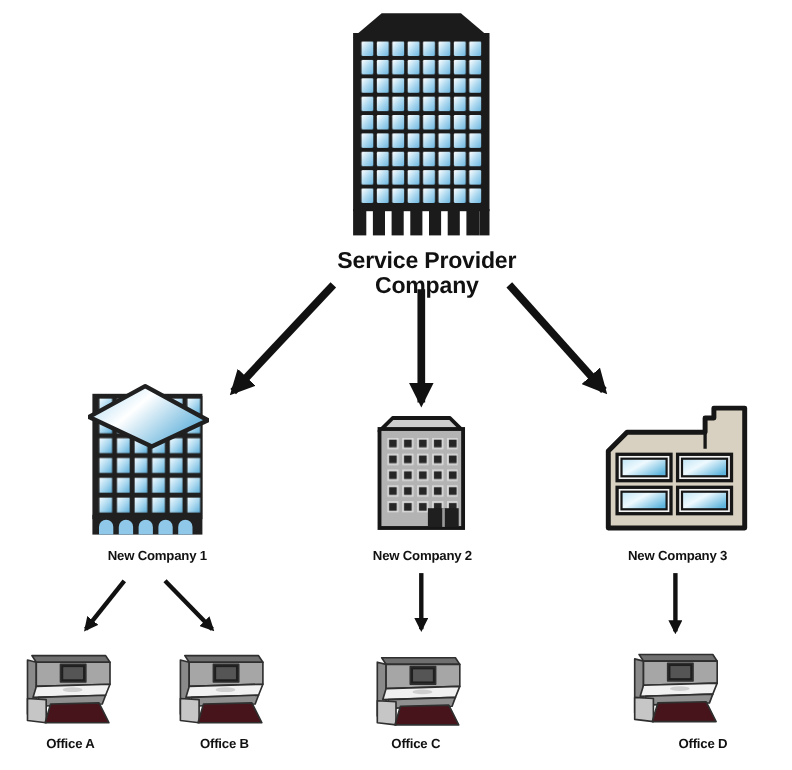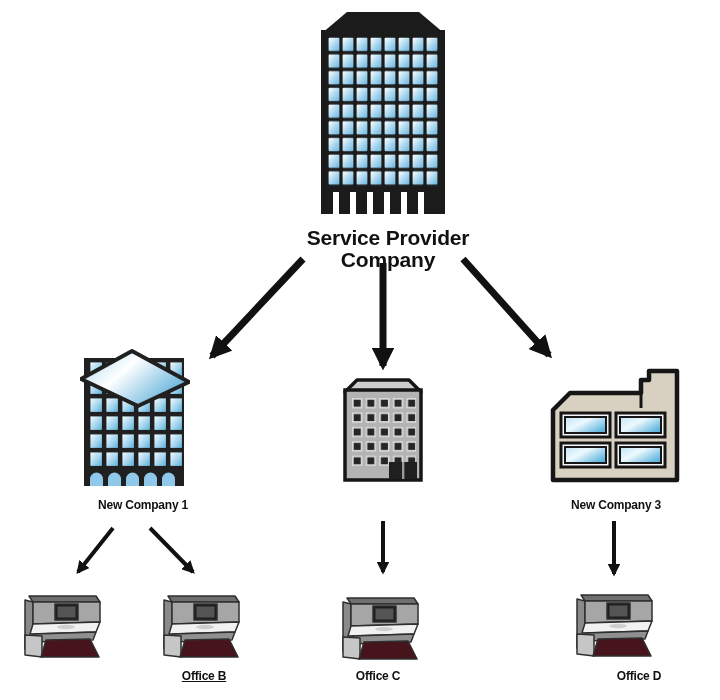--- a/index.html
+++ b/index.html
@@ -118,20 +118,21 @@
       <polygon points="5,15 17,3 69,3 81,15" fill="#cdcdcd" stroke="#161616" stroke-width="3.5" stroke-linejoin="round"></polygon>
 
       <rect x="5" y="13" width="76" height="90" fill="#b3b3b3" stroke="#161616" stroke-width="3.5"></rect>
 
       <rect x="12" y="21" width="64" height="68" fill="url(#p-nc2)"></rect>
 
       <rect x="49" y="85" width="28" height="17" fill="#1f1f1f"></rect>
       <rect x="62" y="85" width="2.4" height="17" fill="#9a9a9a"></rect>
     </svg>
   </div>
+  <div class="node-label" style="left:294px;top:494px;width:180px;">New Company 2</div>
 
   <div class="node" style="left:548px;top:366px;width:134px;height:119px;">
     <svg width="134" height="119" viewBox="0 0 134 119">
       <defs>
         <linearGradient id="g-nc3" x1="0" y1="0" x2="1" y2="0.7">
           <stop offset="0" stop-color="#bfe4f5"></stop>
           <stop offset="0.45" stop-color="#eef9fe"></stop>
           <stop offset="1" stop-color="#5fb5dd"></stop>
         </linearGradient>
       </defs>
@@ -162,38 +163,39 @@
         <rect x="33" y="13" width="23" height="16" fill="#1f1f1f"></rect>
         <polygon points="11,33 78,31 74,41 8,43" fill="#f1f1f1"></polygon>
         <polygon points="13,43 74,41 71,49 12,51" fill="#909090"></polygon>
         <polygon points="3,44 20,45 20,66 3,64" fill="#c6c6c6"></polygon>
         <polygon points="24,49 68,48 77,66 19,66" fill="#46141a"></polygon>
       </g>
       <rect x="35.5" y="15.5" width="18" height="11" fill="#555555"></rect>
       <ellipse cx="44" cy="36" rx="9" ry="2.2" fill="#cfcfcf"></ellipse>
     </svg>
   </div>
+  <div class="node-label" style="left:14px;top:665px;width:100px;">Office A</div>
 
   <div class="node" style="left:161px;top:591px;width:84px;height:70px;">
     <svg width="84" height="70" viewBox="0 0 84 70">
       <g stroke="#2f2f2f" stroke-width="1.5" stroke-linejoin="round">
         <polygon points="3,9 11,11 11,52 3,58" fill="#8a8a8a"></polygon>
         <polygon points="7,5 74,5 78,11 11,11" fill="#6f6f6f"></polygon>
         <polygon points="11,11 78,11 78,31 11,33" fill="#a6a6a6"></polygon>
         <rect x="33" y="13" width="23" height="16" fill="#1f1f1f"></rect>
         <polygon points="11,33 78,31 74,41 8,43" fill="#f1f1f1"></polygon>
         <polygon points="13,43 74,41 71,49 12,51" fill="#909090"></polygon>
         <polygon points="3,44 20,45 20,66 3,64" fill="#c6c6c6"></polygon>
         <polygon points="24,49 68,48 77,66 19,66" fill="#46141a"></polygon>
       </g>
       <rect x="35.5" y="15.5" width="18" height="11" fill="#555555"></rect>
       <ellipse cx="44" cy="36" rx="9" ry="2.2" fill="#cfcfcf"></ellipse>
     </svg>
   </div>
-  <div class="node-label" style="left:154px;top:665px;width:100px;text-decoration:underline;">Office B</div>
+  <div class="node-label" style="left:154px;top:665px;width:100px;">Office B</div>
 
   <div class="node" style="left:340px;top:593px;width:84px;height:70px;">
     <svg width="84" height="70" viewBox="0 0 84 70">
       <g stroke="#2f2f2f" stroke-width="1.5" stroke-linejoin="round">
         <polygon points="3,9 11,11 11,52 3,58" fill="#8a8a8a"></polygon>
         <polygon points="7,5 74,5 78,11 11,11" fill="#6f6f6f"></polygon>
         <polygon points="11,11 78,11 78,31 11,33" fill="#a6a6a6"></polygon>
         <rect x="33" y="13" width="23" height="16" fill="#1f1f1f"></rect>
         <polygon points="11,33 78,31 74,41 8,43" fill="#f1f1f1"></polygon>
         <polygon points="13,43 74,41 71,49 12,51" fill="#909090"></polygon>

